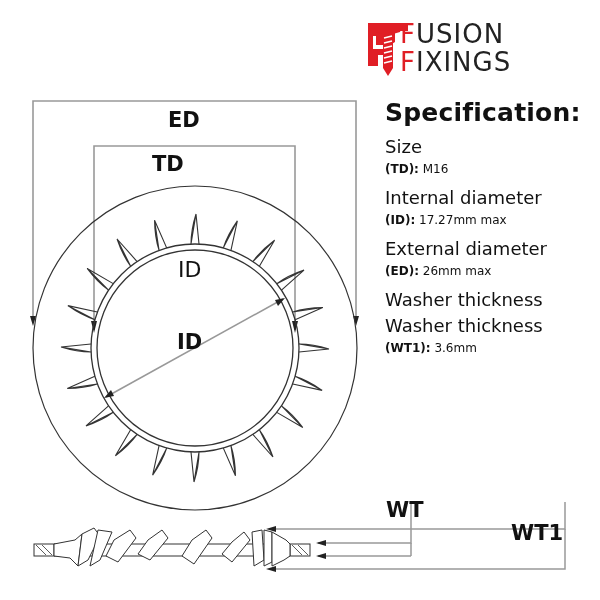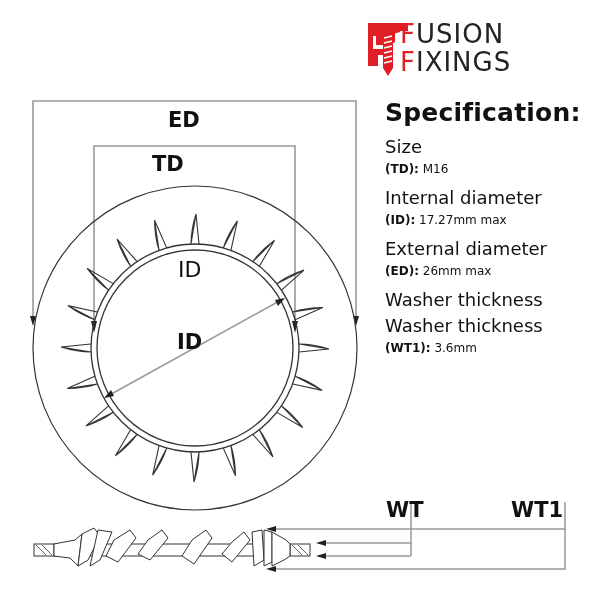--- a/index.html
+++ b/index.html
@@ -159,21 +159,21 @@
 <div class="logo-text">
   <div><span class="first" style="color: rgb(224, 30, 37);">F</span><span>USION</span></div>
   <div><span class="first" style="color: rgb(224, 30, 37);">F</span><span>IXINGS</span></div>
 </div>
 
 <div class="dim-label" style="left:168px; top:108px; width:50px;">ED</div>
 <div class="dim-label" style="left:152px; top:152px; width:50px;">TD</div>
 <div class="id-light" style="left:178px; top:258px;">ID</div>
 <div class="dim-label" style="left:177px; top:330px;">ID</div>
 <div class="dim-label" style="left:386px; top:498px;">WT</div>
-<div class="dim-label" style="left:511px; top:498px;">WT1</div>
+<div class="dim-label" style="left:511px; top:521px;">WT1</div>
 
 <div class="spec">
   <div class="spec-title">Specification:</div>
   <div class="spec-item">
     <span class="spec-label">Size</span>
     <span class="spec-value-line"><span class="spec-key">(TD):</span> <span>M16</span></span>
   </div>
   <div class="spec-item">
     <span class="spec-label">Internal diameter</span>
     <span class="spec-value-line"><span class="spec-key">(ID):</span> <span>17.27mm max</span></span>

